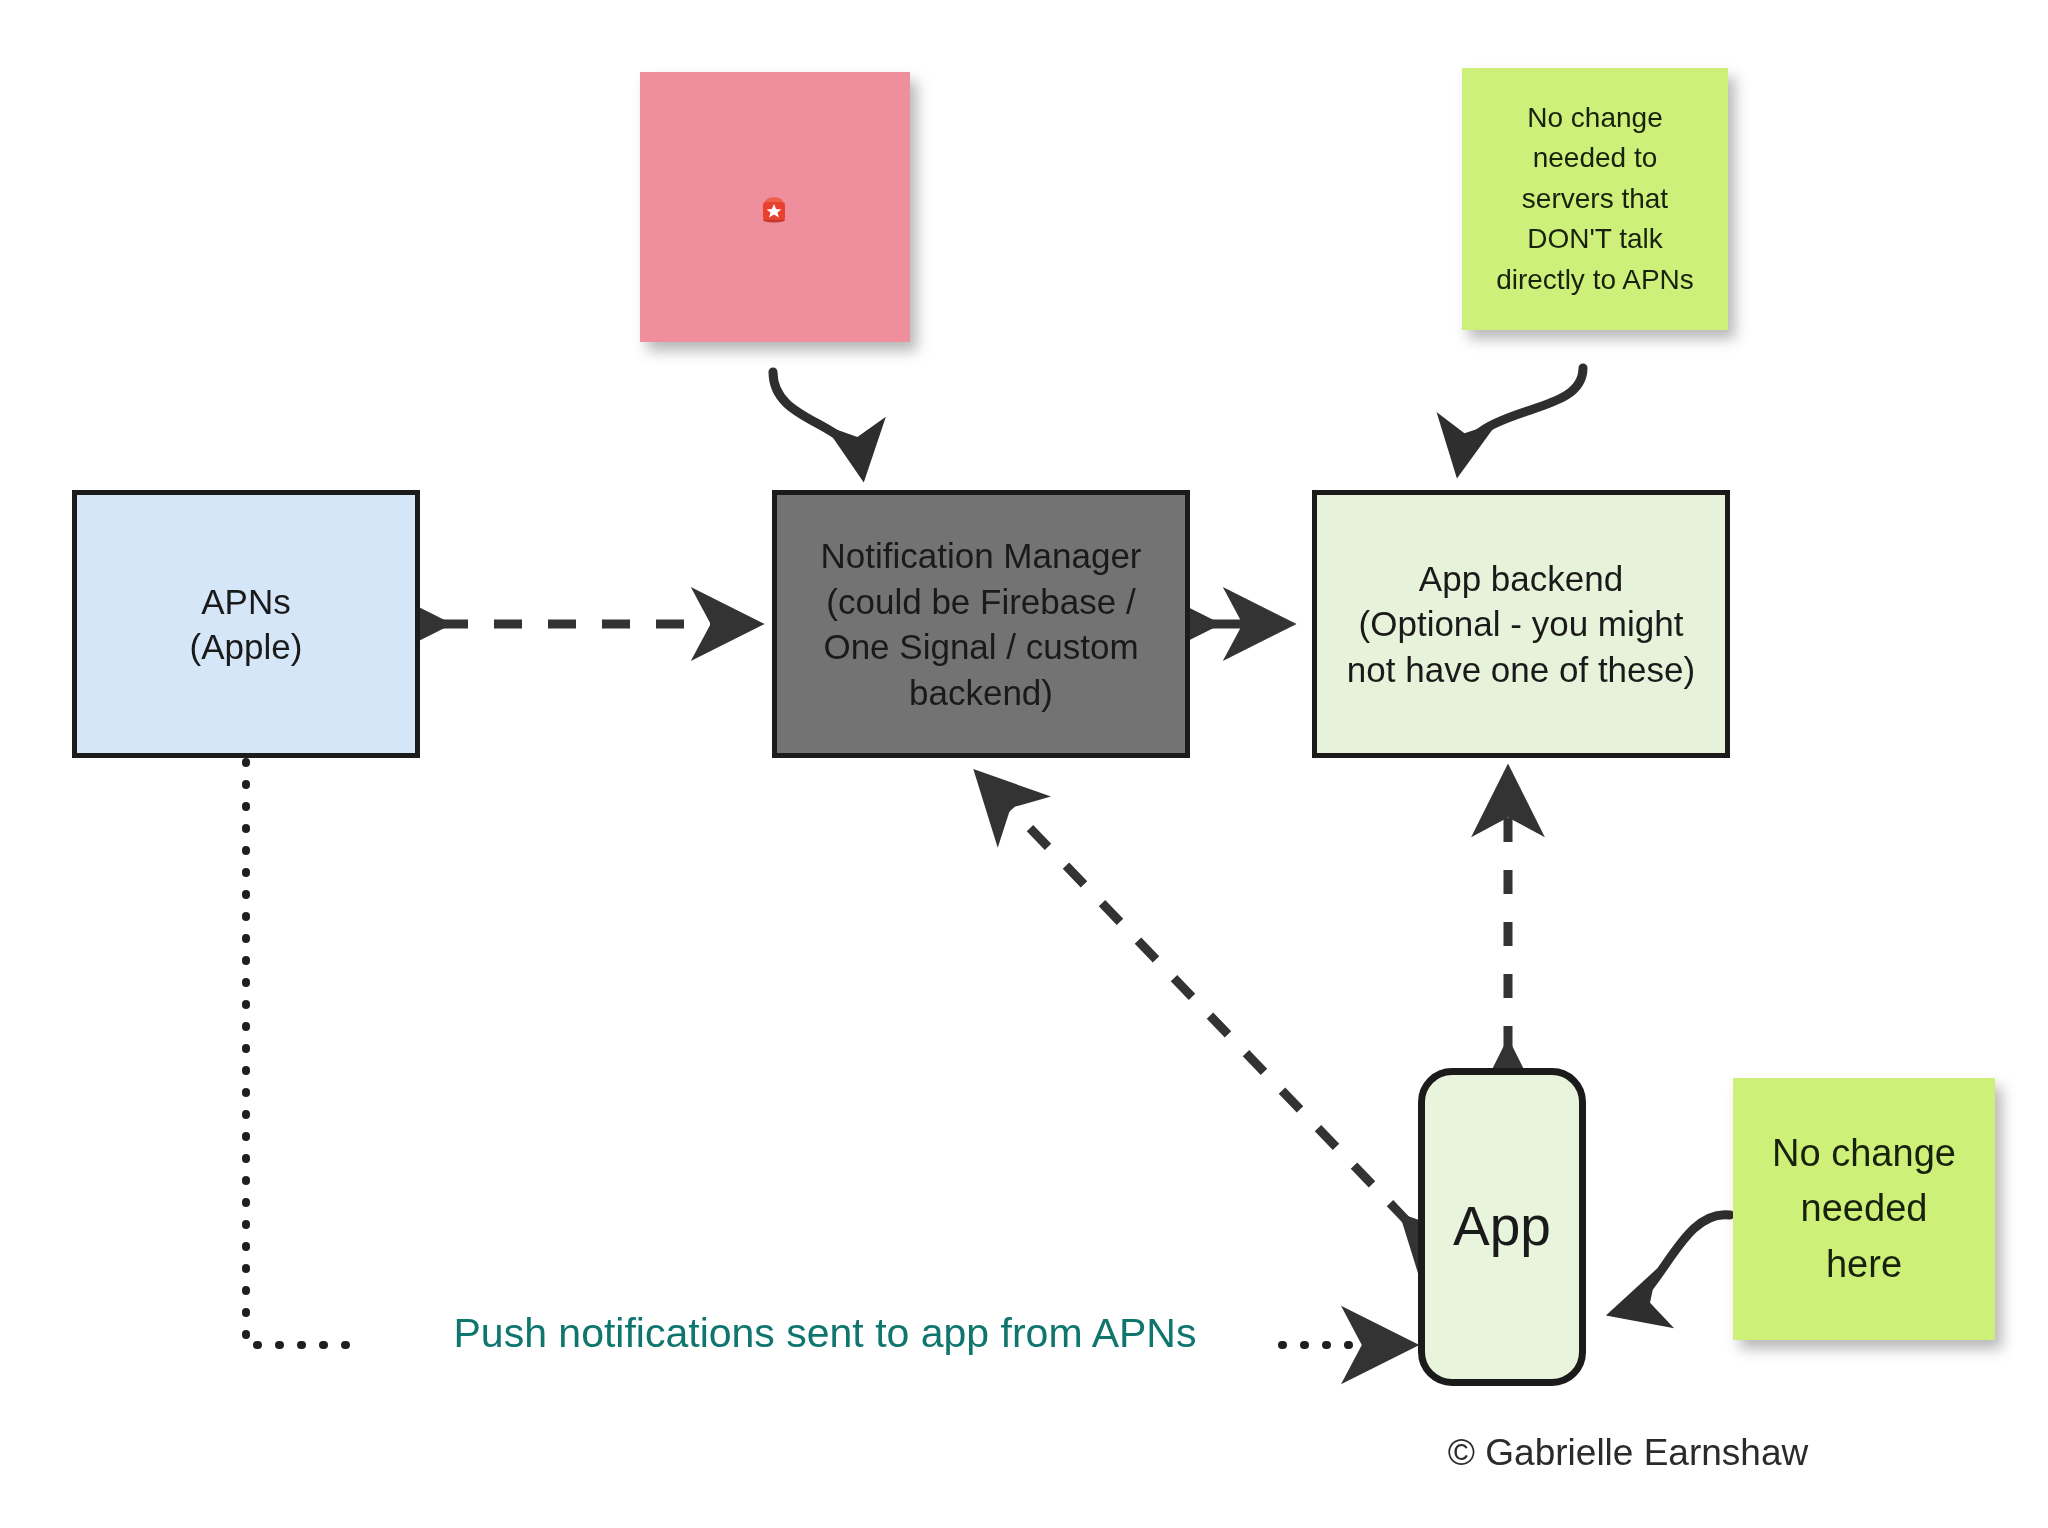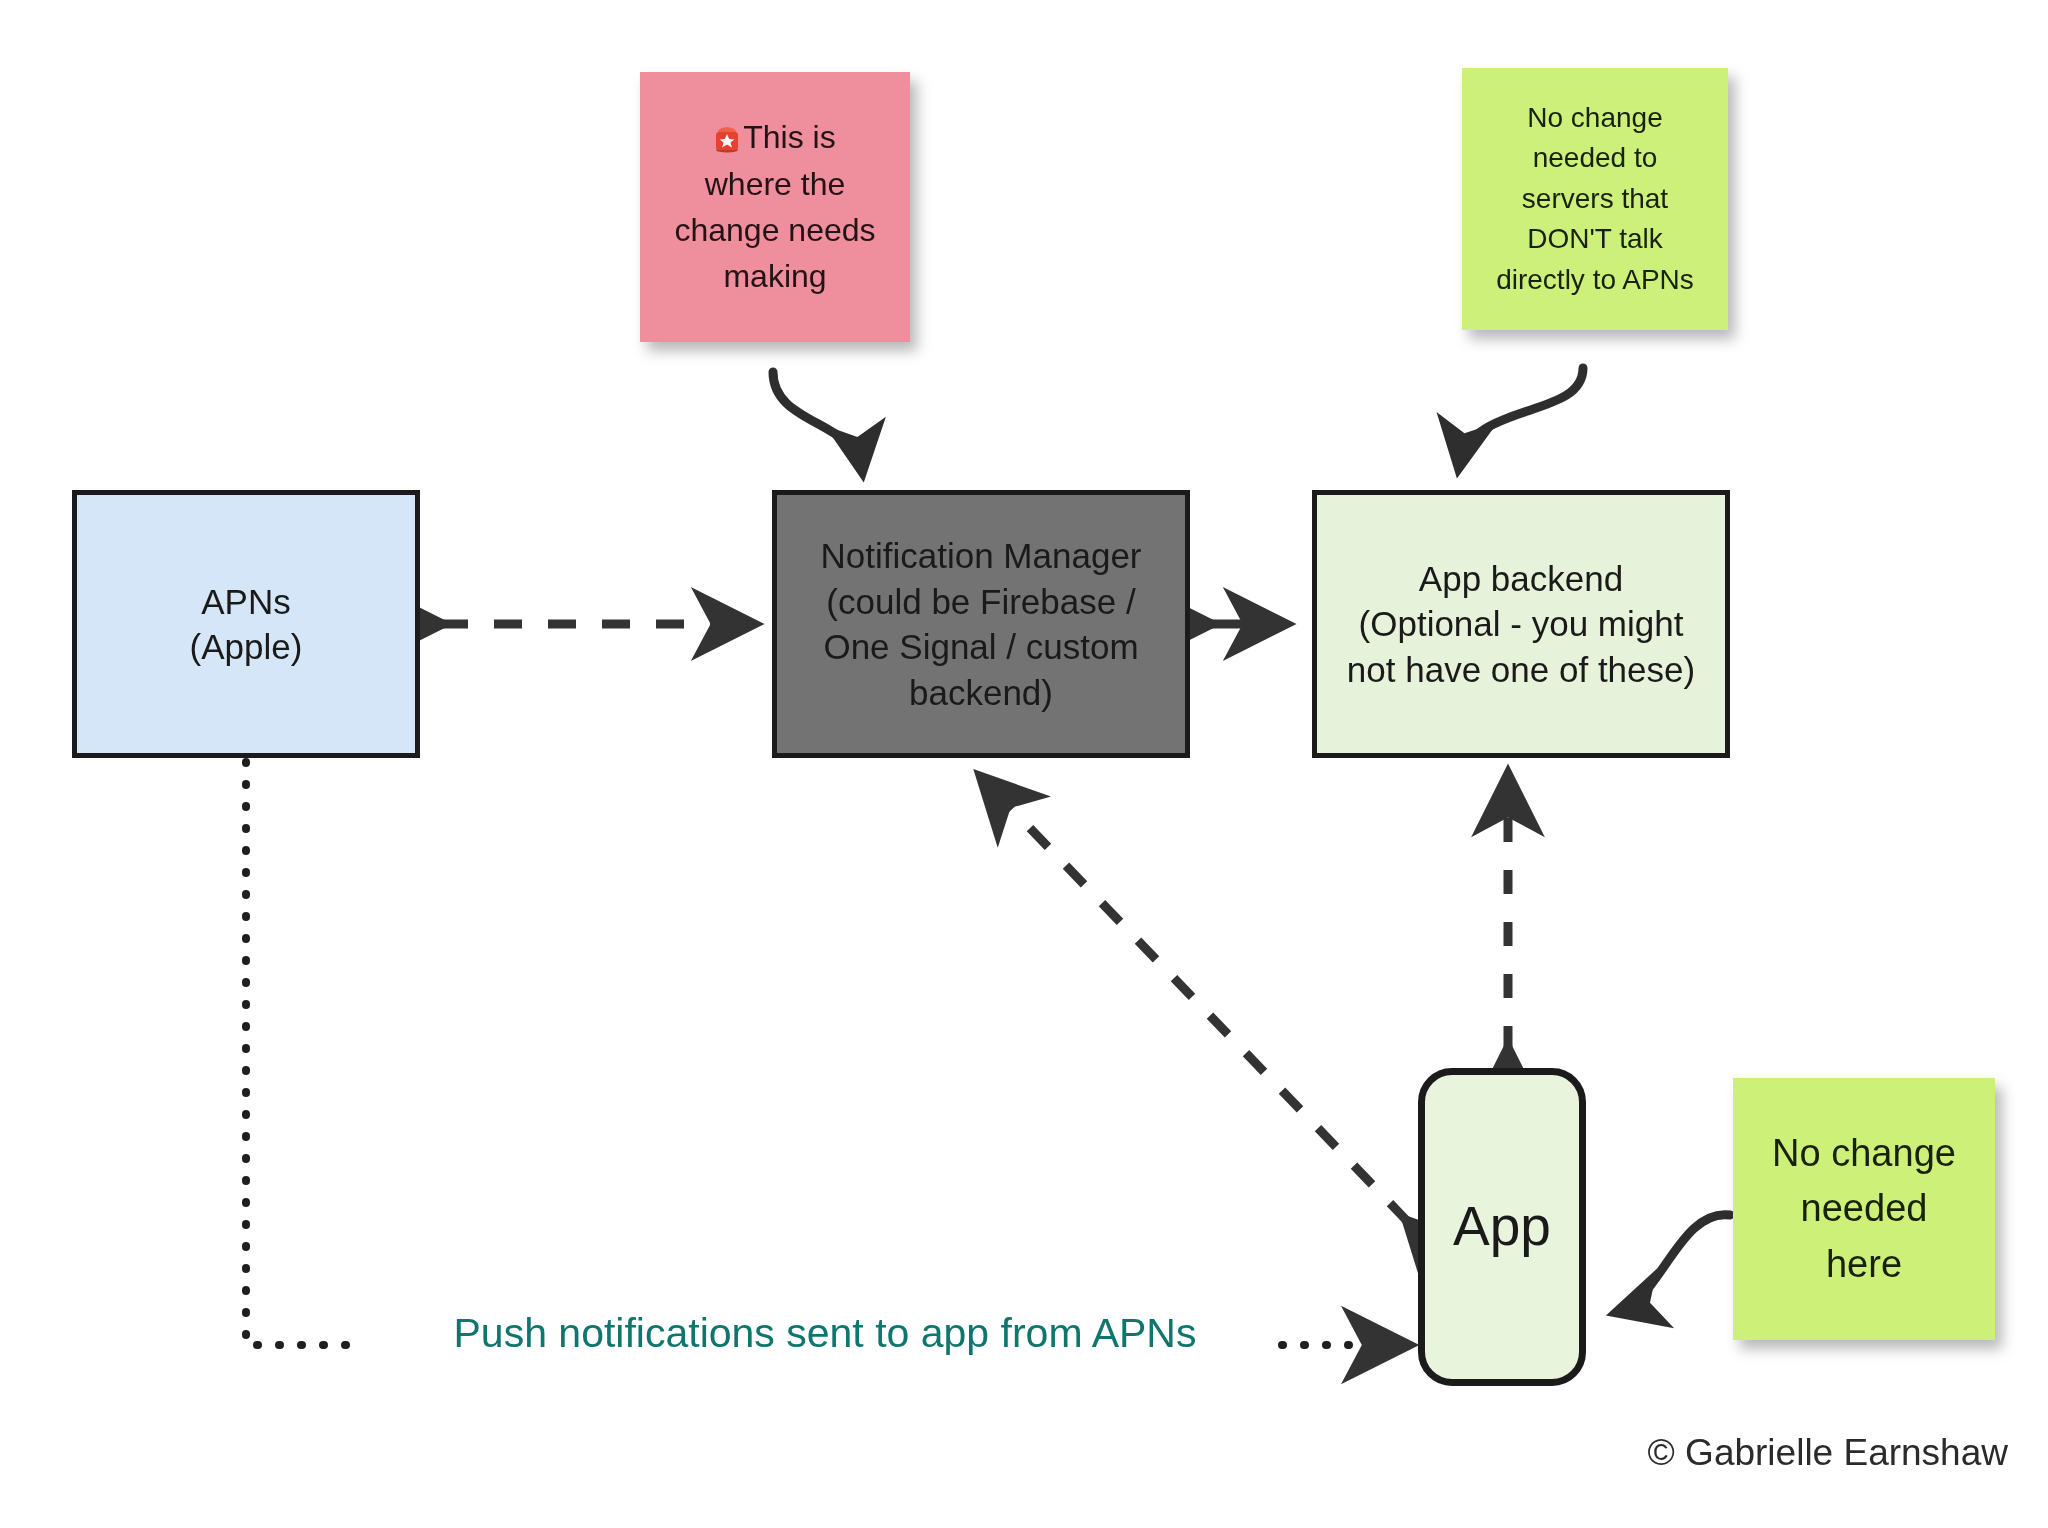--- a/index.html
+++ b/index.html
@@ -143,21 +143,21 @@
     text-align: center;
     font-size: 41px;
     color: #0f766e;
     white-space: nowrap;
   }
   #copyright {
     position: absolute;
     left: 1248px;
     top: 1432px;
     width: 760px;
-    text-align: right;
+    text-align: center;
     font-size: 37px;
     color: #2b2b2b;
   }
 </style>
 </head>
 <body>
 
 <div id="canvas">
 
   <svg id="wires" viewBox="0 0 2048 1528">
@@ -236,24 +236,21 @@
   <div class="node" id="node-app">
     <span class="node-text">App</span>
   </div>
 
   <div class="sticky" id="sticky-change-needed">
     <span class="sticky-text"><span class="siren-icon"><svg viewBox="0 0 26 30" width="26" height="30">
             <ellipse cx="13" cy="27" rx="11" ry="2.6" fill="#c0392b"></ellipse>
             <rect x="2" y="9" width="22" height="18" rx="3" fill="#e8412f"></rect>
             <path d="M4,9 C4,2.5 22,2.5 22,9 Z" fill="#f0614c"></path>
             <path d="M13,11 L15.2,16 L20.4,16.4 L16.4,19.4 L18,24.4 L13,21.4 L8,24.4 L9.6,19.4 L5.6,16.4 L10.8,16 Z" fill="#ffffff"></path>
-          </svg></span><span>This is
-where the
-change needs
-making</span></span>
+          </svg></span></span>
   </div>
 
   <div class="sticky" id="sticky-no-change-servers">
     <span class="sticky-text">No change
 needed to
 servers that
 DON'T talk
 directly to APNs</span>
   </div>
 

